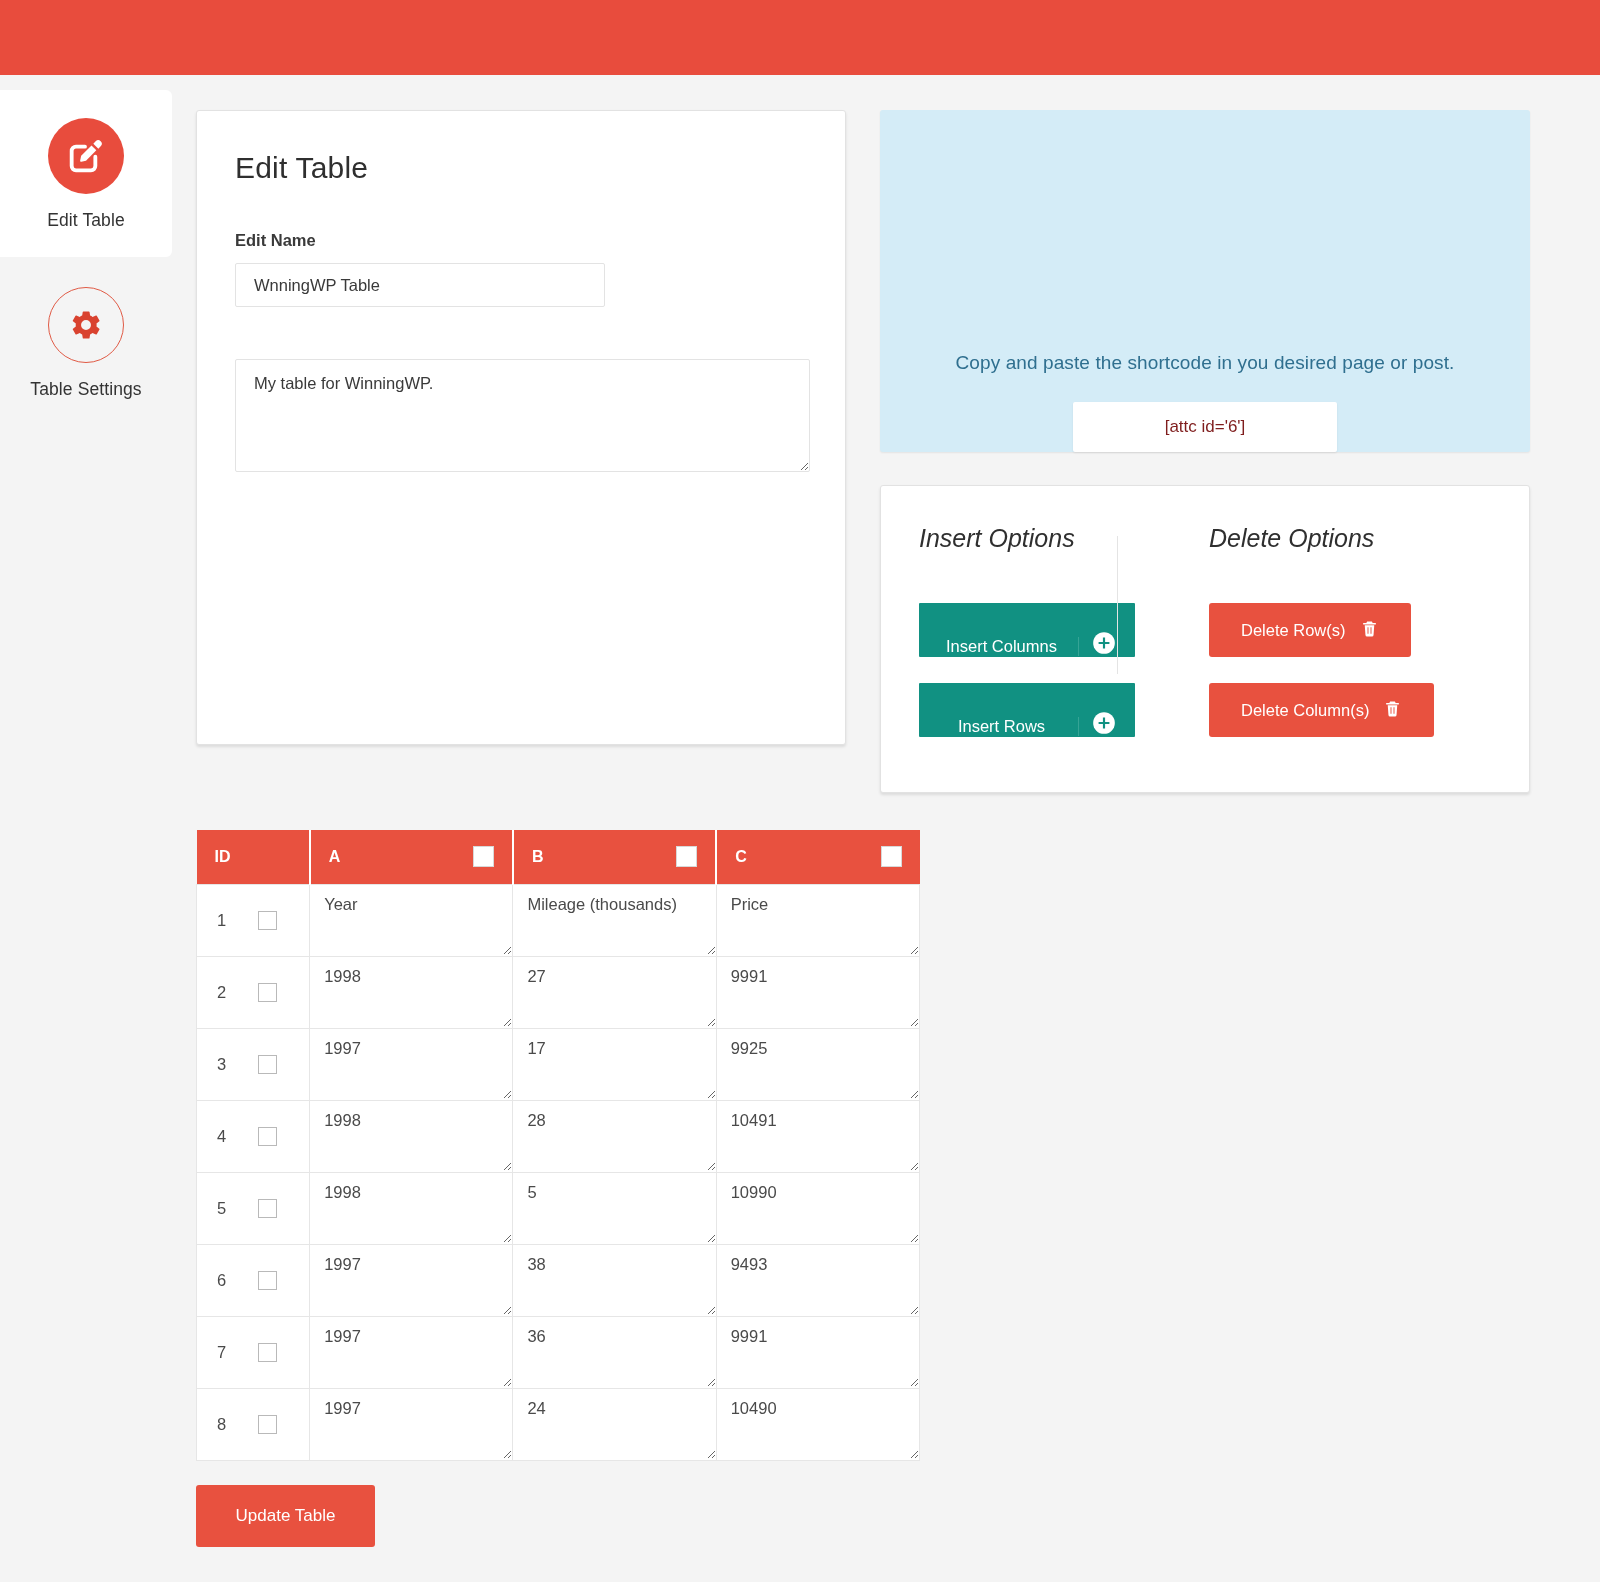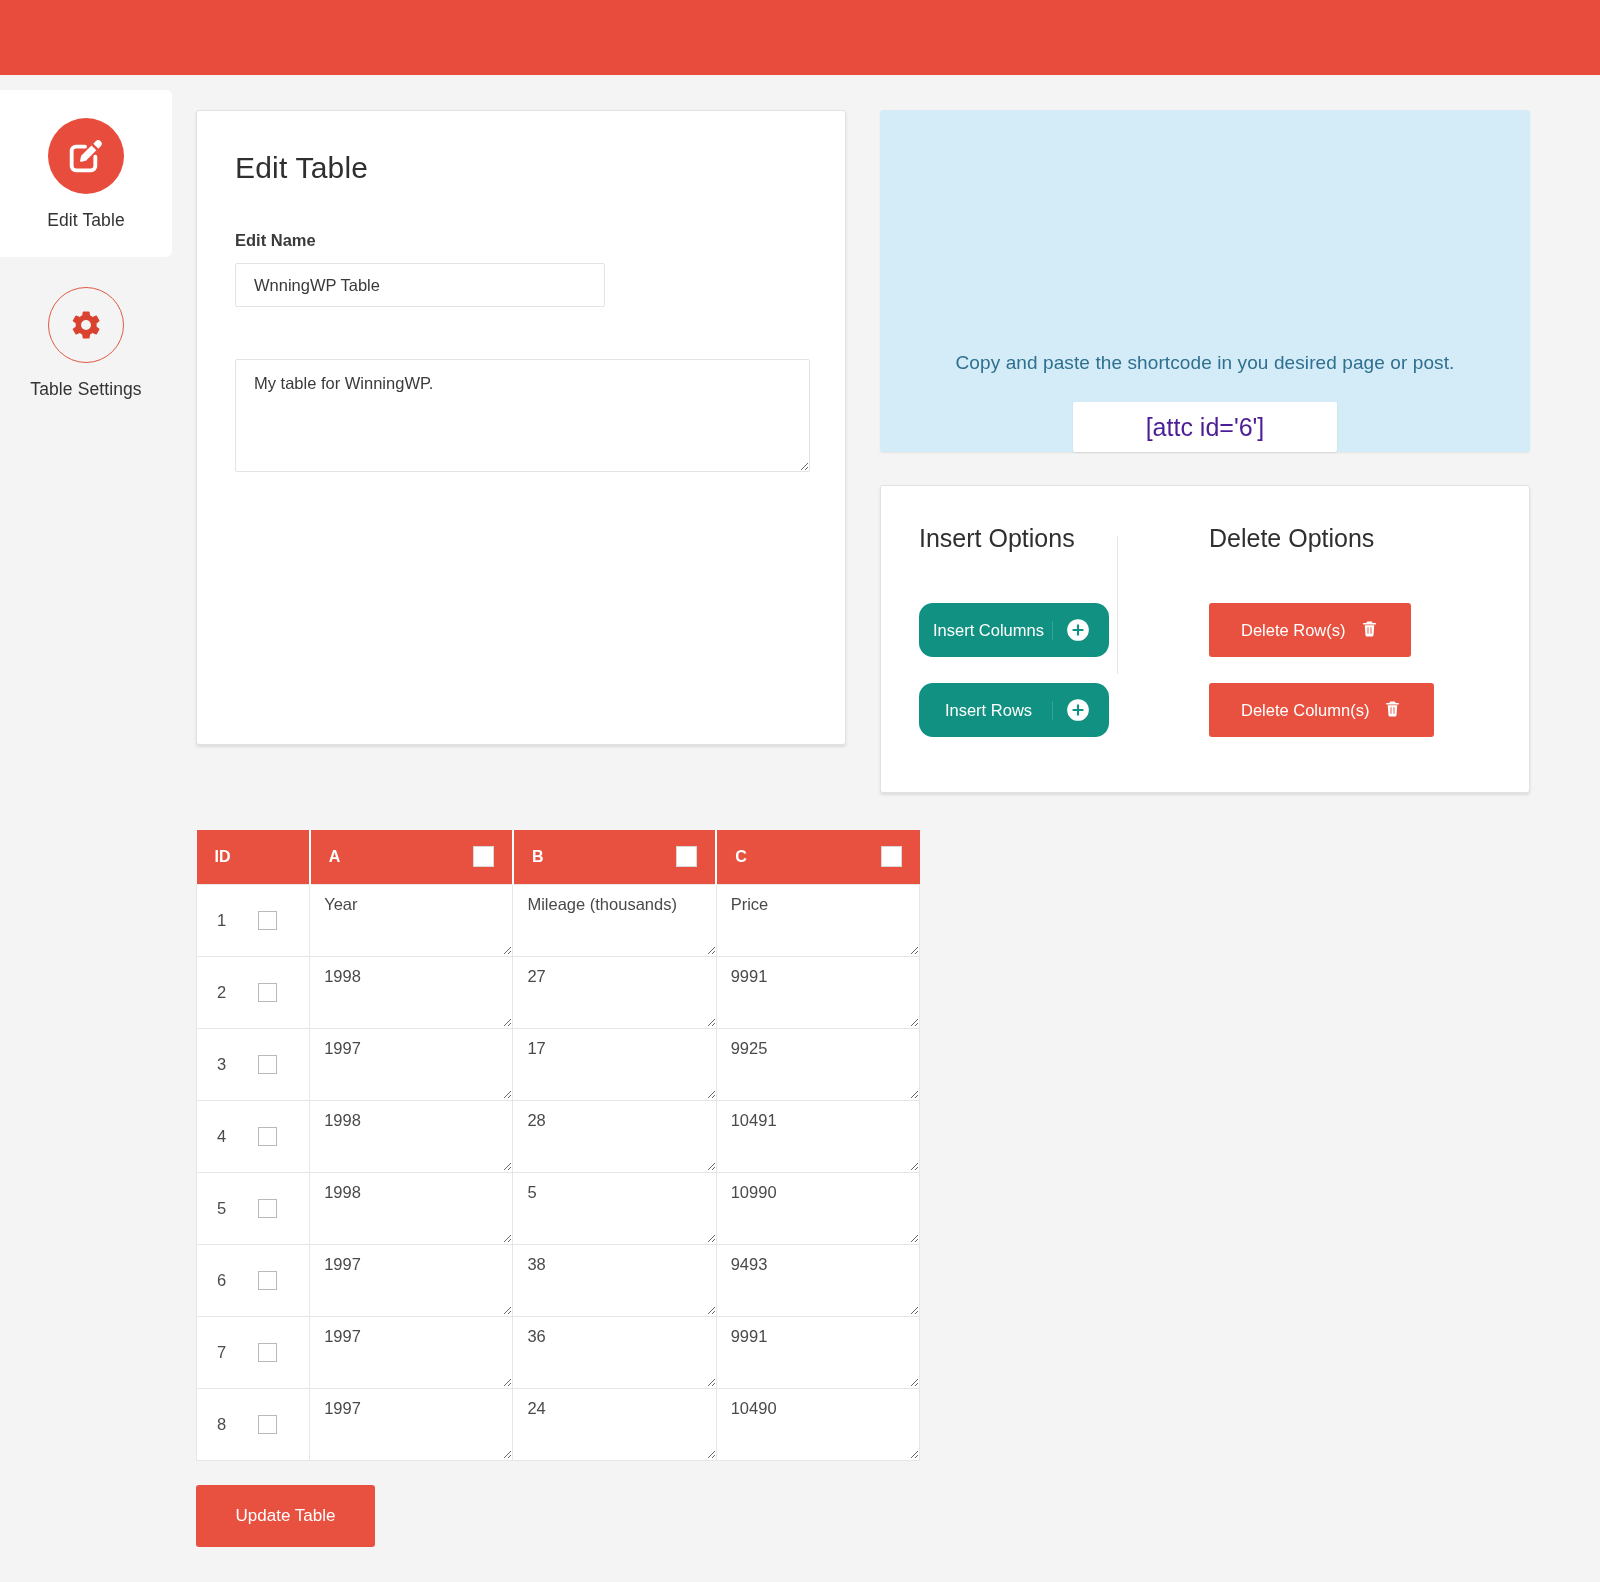--- a/index.html
+++ b/index.html
@@ -103,50 +103,51 @@
     border-radius:3px;
     height:342px;
     display:flex; flex-direction:column;
     align-items:center; justify-content:flex-end;
     box-shadow:0 1px 2px rgba(0,0,0,.07);
   }
   .shortcode-text{
     font-size:19px; color:#2f6f8f; margin-bottom:28px; letter-spacing:.1px;
   }
   .shortcode-box{
-    background:#fff; color:#4c1d95;
-    font-size:25px;
+    background:#fff; color:#7f1d1d;
+    font-size:17px;
     width:264px; height:50px;
     display:flex;align-items:center;justify-content:center;
     border-radius:2px;
     box-shadow:0 1px 2px rgba(0,0,0,.08);
   }
 
   
   .options-panel{
     margin-top:33px; height:308px;
     padding:38px 40px 0 38px;
     position:relative;
   }
   .opt-cols{ display:flex; }
   .opt-col{ }
   .opt-col.insert{ width:290px; }
   .opt-heading{
     font-size:25px; font-weight:400; color:#2f2f2f;
     margin:0 0 50px 0;
+    font-style:italic;
   }
   .divider-v{
     position:absolute; left:236px; top:50px; width:1px; height:138px;
     background:#e4e4e4;
   }
   .btn-insert{
-    display:flex; align-items:center;
-    width:190px; height:54px;
+    display:flex; align-items:flex-end;
+    width:216px; height:54px;
     background:#119182; color:#fff;
-    border:none; border-radius:14px;
+    border:none; border-radius:1px;
     margin-bottom:26px;
     cursor:pointer; overflow:hidden;
     font-family:"Liberation Sans", sans-serif;
   }
   .btn-insert .lbl{
     flex:1; display:flex;align-items:center;justify-content:center;
     font-size:16.5px;
     border-right:1px solid #35a496;
   }
   .btn-insert .ic{

